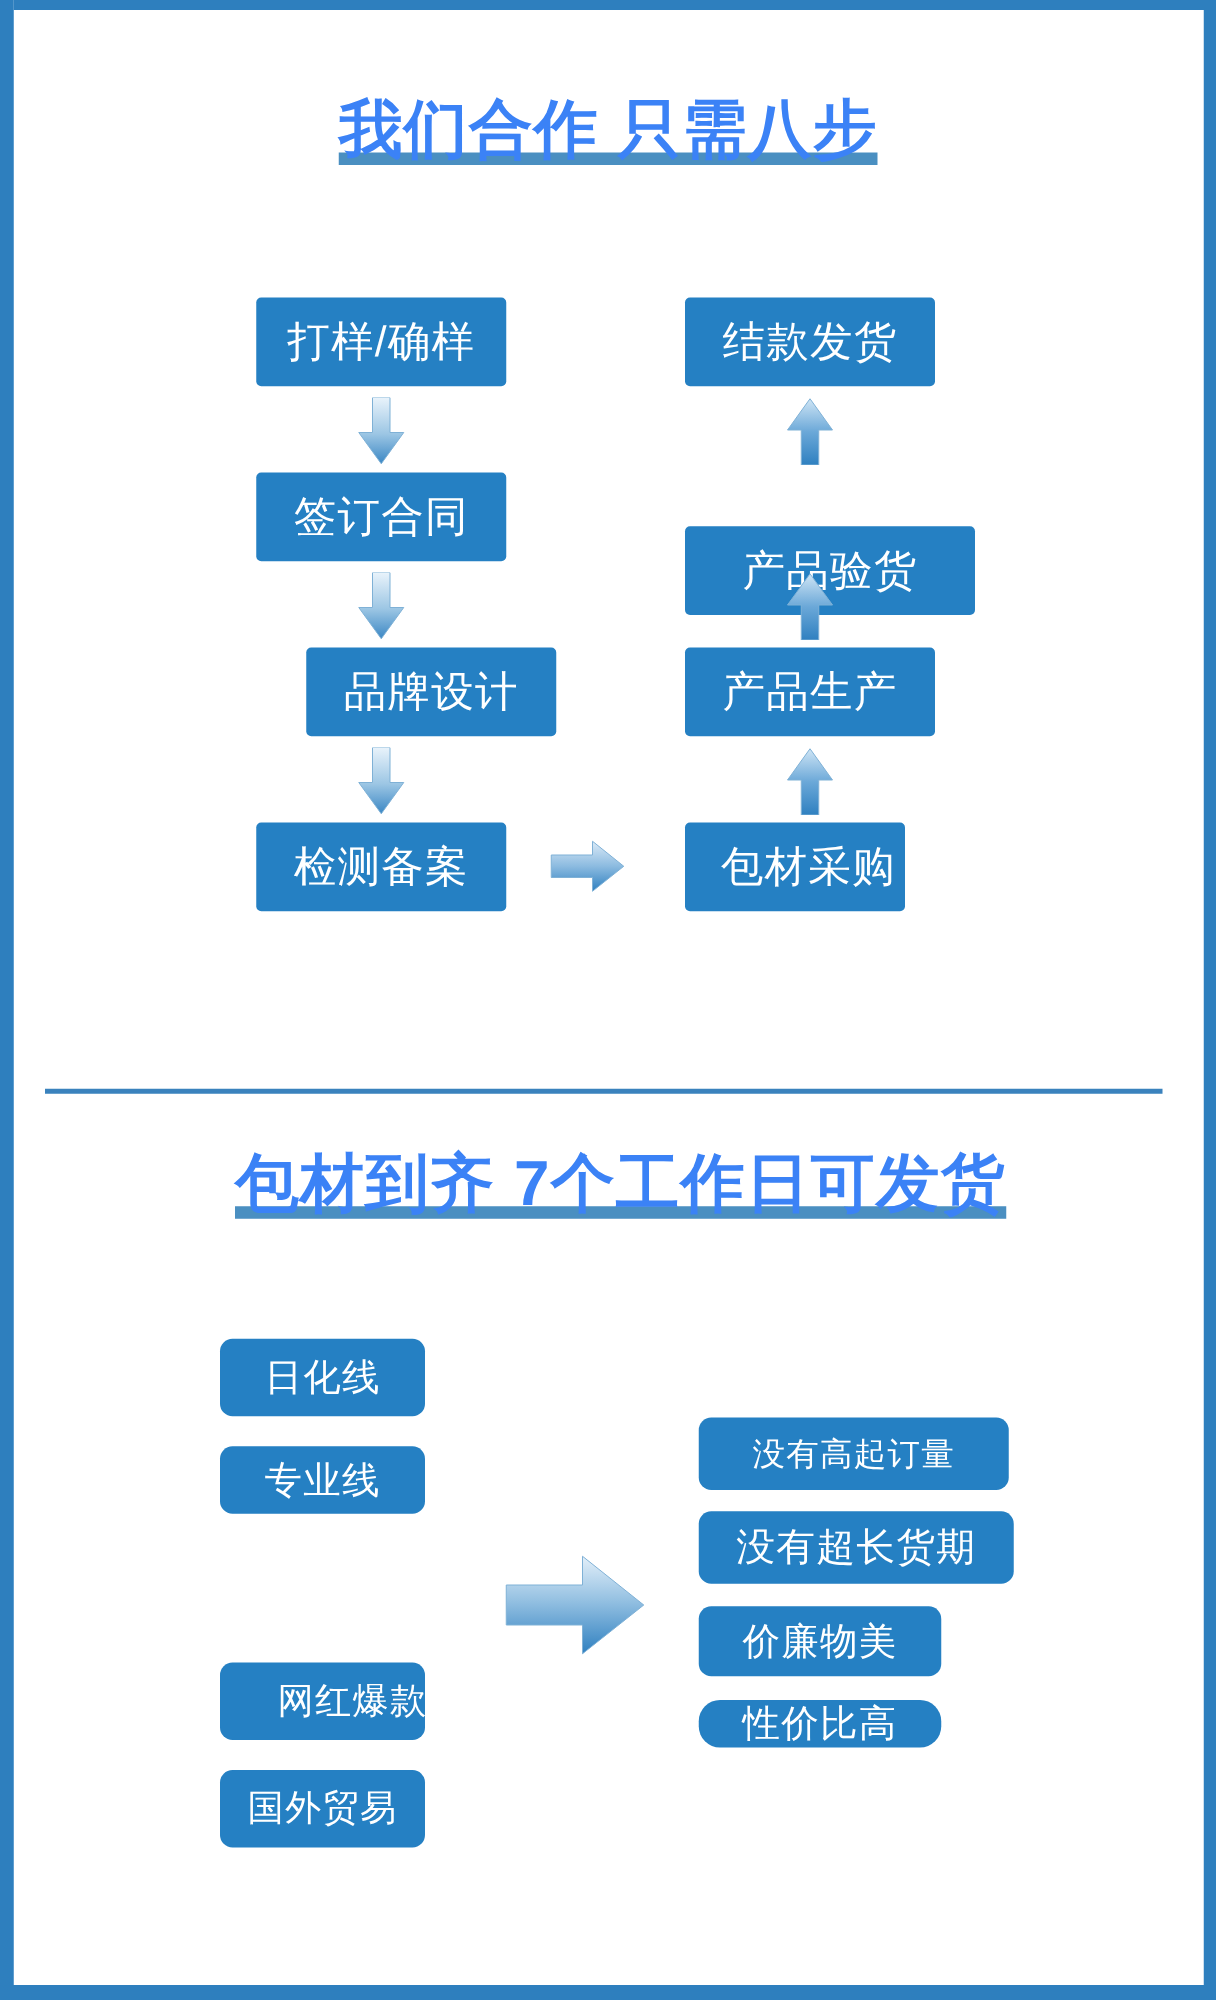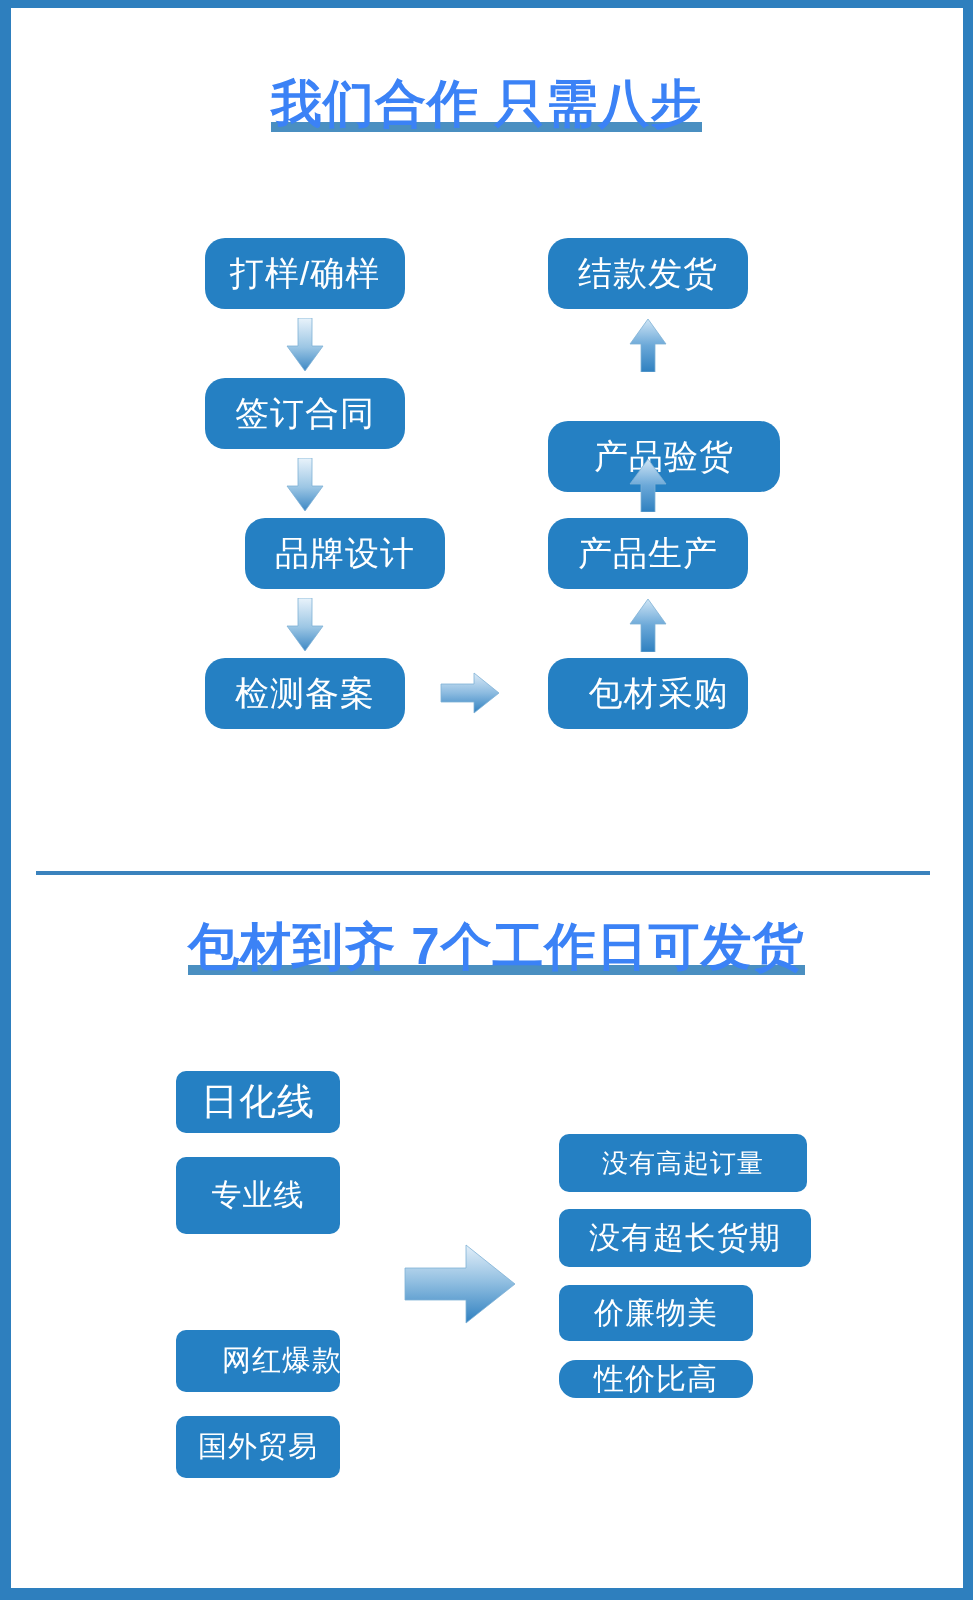--- a/index.html
+++ b/index.html
@@ -70,21 +70,21 @@
     top: 871px;
     width: 894px;
     height: 4px;
     background: #3a82bd;
   }
 
   
   .flow-box {
     position: absolute;
     background: #2580c3;
-    border-radius: 20px;
+    border-radius: 4px;
     color: #ffffff;
     display: flex;
     align-items: center;
     justify-content: center;
     font-size: 34px;
     letter-spacing: 1px;
     box-sizing: border-box;
   }
   .chip {
     position: absolute;
@@ -135,21 +135,21 @@
 
   <div class="flow-box" style="left:205px; top:658px; width:200px; height:71px;">
     <span>检测备案</span>
   </div>
   <div class="flow-box" style="left:548px; top:378px; width:232px; height:71px;margin-top:43px;">
     <span>产品验货</span>
   </div>
   <div class="flow-box" style="left:548px; top:518px; width:200px; height:71px;">
     <span>产品生产</span>
   </div>
-  <div class="flow-box" style="left:548px; top:658px; width:200px; height:71px;padding-left:21px;">
+  <div class="flow-box" style="left:548px; top:658px; width:176px; height:71px;padding-left:21px;">
     <span>包材采购</span>
   </div>
 
   <div class="arrow" style="left:286px; top:318px;">
     <svg width="38" height="54" viewBox="0 0 38 54">
       <defs>
         <linearGradient id="gdown1" x1="0" y1="0" x2="0" y2="1">
           <stop offset="0%" stop-color="#e9f3fb"></stop>
             <stop offset="55%" stop-color="#9cc6e4"></stop>
             <stop offset="100%" stop-color="#3b87c4"></stop>
@@ -233,24 +233,24 @@
     </svg>
   </div>
 
   <div id="divider"></div>
 
   <div class="heading" id="heading-2">
     <span class="hl-bar"></span>
     <span class="hl-text">包材到齐 7个工作日可发货</span>
   </div>
 
-  <div class="chip" style="left:176px; top:1071px; width:164px; height:62px; font-size:37px;">
+  <div class="chip" style="left:176px; top:1071px; width:164px; height:62px; font-size:30px;">
     <span>日化线</span>
   </div>
-  <div class="chip" style="left:176px; top:1157px; width:164px; height:77px; font-size:30px;">
+  <div class="chip" style="left:176px; top:1157px; width:164px; height:54px; font-size:30px;">
     <span>专业线</span>
   </div>
   <div class="chip" style="left:176px; top:1330px; width:164px; height:62px; font-size:29px;padding-left:48px;">
     <span>网红爆款</span>
   </div>
   <div class="chip" style="left:176px; top:1416px; width:164px; height:62px; font-size:29px;">
     <span>国外贸易</span>
   </div>
 
   <div class="arrow" style="left:404px; top:1243px;">

